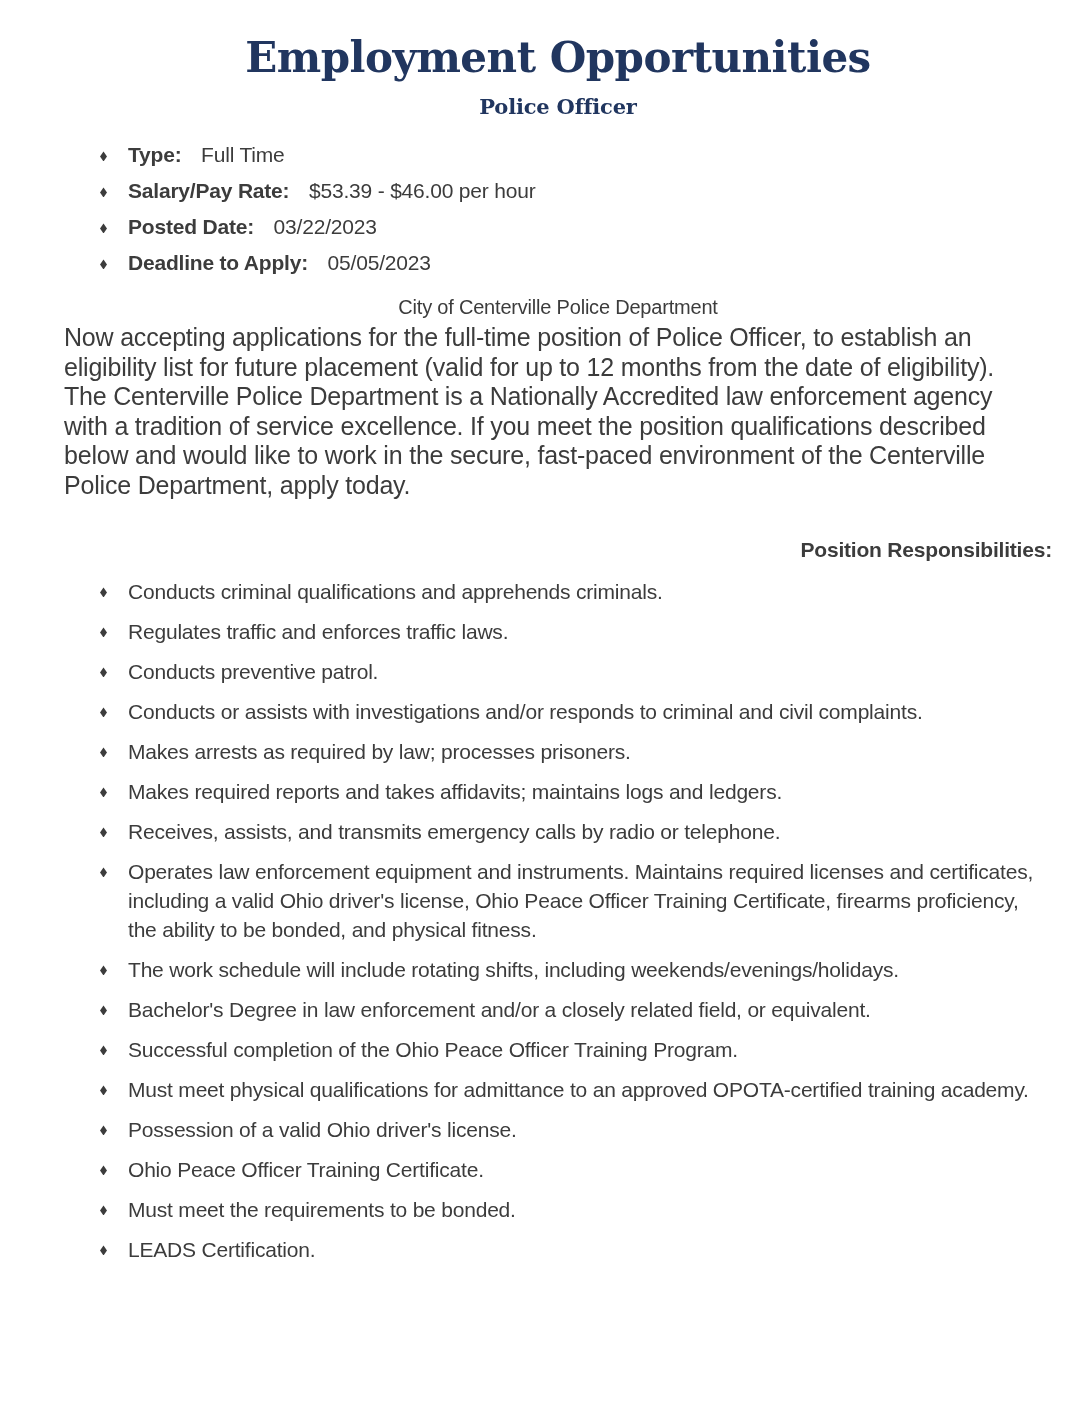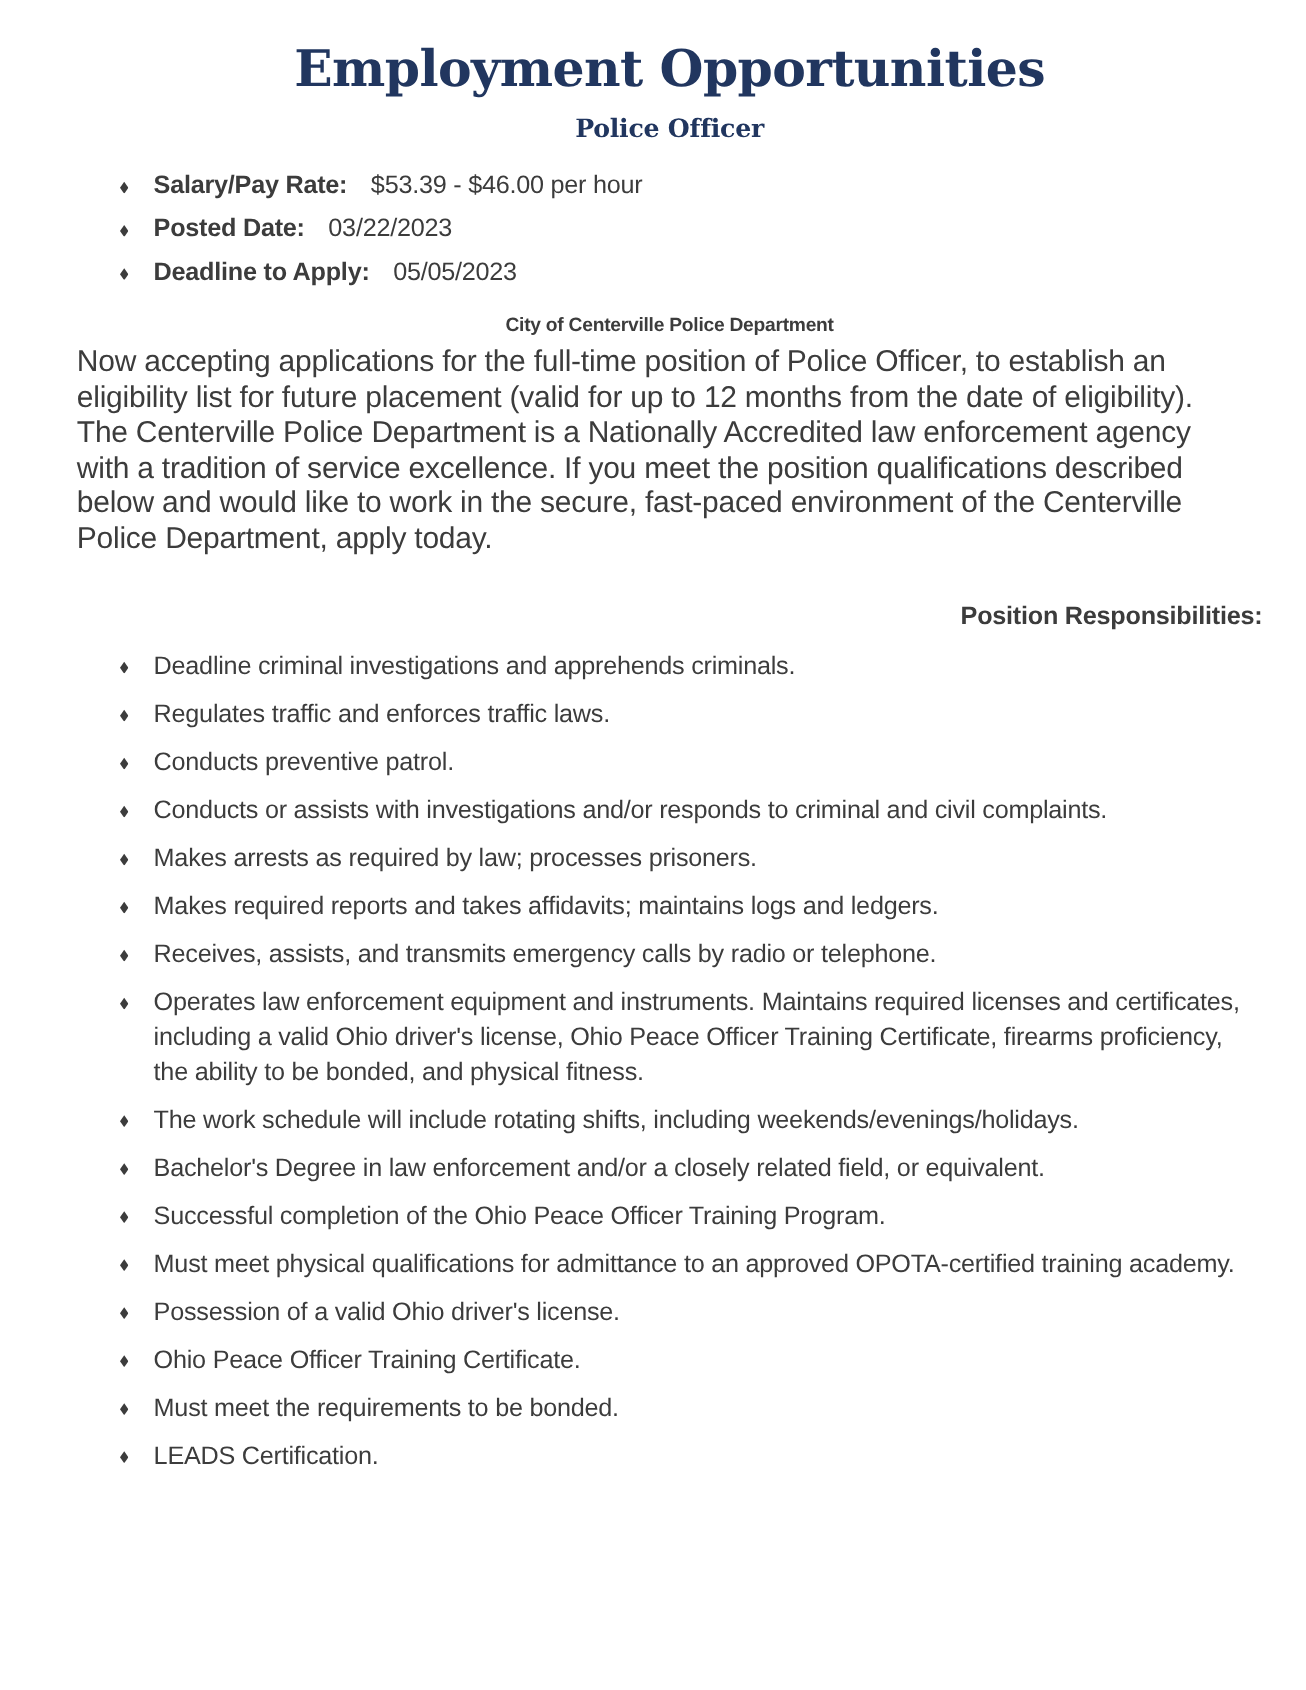--- a/index.html
+++ b/index.html
@@ -61,22 +61,22 @@
   ul.details { margin-top: 22px; }
   ul.details li.bullet-item {
     margin-bottom: 8px;
     line-height: 28px;
   }
   ul.details .lbl { font-weight: bold; }
   ul.details .gap { display: inline-block; width: 14px; }
   
   .center-line {
     text-align: center;
-    font-weight: bold;
-    font-size: 16px;
+    font-weight: normal;
+    font-size: 20px;
     line-height: 29px;
   }
   .center-block { margin-top: 16px; }
   
   p.intro {
     margin-top: 1px;
     font-size: 25px;
     line-height: 29.5px;
     max-width: 975px;
   }
@@ -96,20 +96,25 @@
 <body>
 
 <div class="page">
 
   <h1 class="doc-title">Employment Opportunities</h1>
   <h2 class="doc-subtitle">Police Officer</h2>
 
   <ul class="details">
     <li class="bullet-item">
       <span class="diamond"></span>
+      <span class="lbl">Type:</span><span class="gap"></span>
+      <span class="val">Full Time</span>
+    </li>
+    <li class="bullet-item">
+      <span class="diamond"></span>
       <span class="lbl">Salary/Pay Rate:</span><span class="gap"></span>
       <span class="val">$53.39 - $46.00 per hour</span>
     </li>
     <li class="bullet-item">
       <span class="diamond"></span>
       <span class="lbl">Posted Date:</span><span class="gap"></span>
       <span class="val">03/22/2023</span>
     </li>
     <li class="bullet-item">
       <span class="diamond"></span>
@@ -119,21 +124,21 @@
   </ul>
 
   <div class="center-block">
     <div class="center-line">City of Centerville Police Department</div>
   </div>
 
   <p class="intro">Now accepting applications for the full-time position of Police Officer, to establish an eligibility list for future placement (valid for up to 12 months from the date of eligibility). The Centerville Police Department is a Nationally Accredited law enforcement agency with a tradition of service excellence. If you meet the position qualifications described below and would like to work in the secure, fast-paced environment of the Centerville Police Department, apply today.</p>
 
   <h3 class="section-heading">Position Responsibilities:</h3>
   <ul class="main">
-    <li class="bullet-item"><span class="diamond"></span><span>Deadline criminal investigations and apprehends criminals.</span></li>
+    <li class="bullet-item"><span class="diamond"></span><span>Conducts criminal qualifications and apprehends criminals.</span></li>
     <li class="bullet-item"><span class="diamond"></span><span>Regulates traffic and enforces traffic laws.</span></li>
     <li class="bullet-item"><span class="diamond"></span><span>Conducts preventive patrol.</span></li>
     <li class="bullet-item"><span class="diamond"></span><span>Conducts or assists with investigations and/or responds to criminal and civil complaints.</span></li>
     <li class="bullet-item"><span class="diamond"></span><span>Makes arrests as required by law; processes prisoners.</span></li>
     <li class="bullet-item"><span class="diamond"></span><span>Makes required reports and takes affidavits; maintains logs and ledgers.</span></li>
     <li class="bullet-item"><span class="diamond"></span><span>Receives, assists, and transmits emergency calls by radio or telephone.</span></li>
     <li class="bullet-item"><span class="diamond"></span><span>Operates law enforcement equipment and instruments. Maintains required licenses and certificates, including a valid Ohio driver's license, Ohio Peace Officer Training Certificate, firearms proficiency, the ability to be bonded, and physical fitness.</span></li>
     <li class="bullet-item"><span class="diamond"></span><span>The work schedule will include rotating shifts, including weekends/evenings/holidays.</span></li>
   </ul>
 

